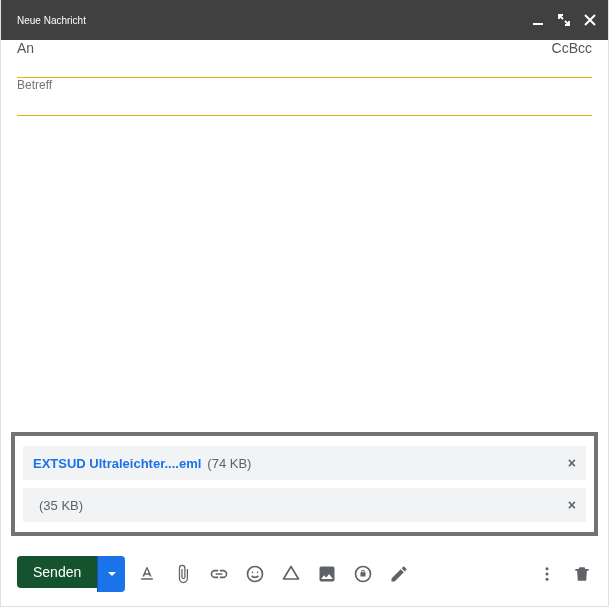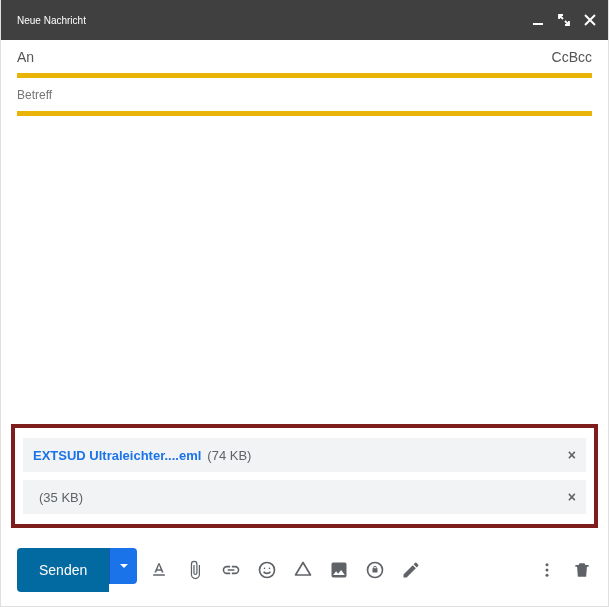--- a/index.html
+++ b/index.html
@@ -3,36 +3,36 @@
 <meta charset="utf-8">
 <style>
   * { box-sizing: border-box; margin: 0; padding: 0; }
   html, body { width: 609px; height: 607px; font-family: Arial, sans-serif; background: #fff; overflow: hidden; }
   .window { width: 609px; height: 607px; display: flex; flex-direction: column; position: relative; border: 1px solid #e0e0e0; border-top: none; }
   .titlebar { background: #404040; color: #fff; height: 40px; display: flex; align-items: center; padding: 0 12px 0 16px; font-size: 10px; }
   .titlebar .title { flex: 1; }
   .titlebar .winicons { display: flex; gap: 14px; align-items: center; }
   .titlebar .winicons span { cursor: pointer; display: inline-flex; }
   .fields { padding: 0 16px; }
-  .row { border-bottom: 5px solid #eab308; display: flex; align-items: center; min-height: 38px; font-size: 14px; color: #555; }
+  .row { border-bottom: 1px solid #eab308; display: flex; align-items: flex-start; min-height: 38px; font-size: 14px; color: #555; }
   .row .label { color: #555; margin-right: 8px; }
   .row input { flex: 1; border: none; outline: none; font-size: 12px; color: #000000; }
   .row .ccbcc { display: flex; color: #555; font-size: 14px; }
   .row .ccbcc span { cursor: pointer; }
   .body { flex: 1; padding: 12px 16px; }
-  .attachwrap { margin: 0 10px 10px; border: 4px solid #7f1d1d; padding: 10px 8px; }
+  .attachwrap { margin: 0 10px 10px; border: 4px solid #737373; padding: 10px 8px; }
   .attachment { background: #f1f3f4; height: 34px; display: flex; align-items: center; padding: 0 10px; font-size: 13px; margin-bottom: 8px; }
   .attachment:last-child { margin-bottom: 0; }
   .attachment .fname { color: #1a73e8; font-weight: bold; }
   .attachment .fsize { color: #5f6368; font-weight: normal; margin-left: 6px; }
   .attachment .spacer { flex: 1; }
   .attachment .remove { color: #5f6368; font-weight: bold; cursor: pointer; font-size: 14px; }
   .footer { padding: 10px 16px 14px; display: flex; align-items: center; gap: 12px; }
   .sendgrp { display: flex; }
-  .sendbtn { background: #0369a1; color: #fff; border: none; height: 44px; padding: 0 22px; font-size: 14px; font-weight: 500; border-radius: 4px 0 0 4px; cursor: pointer; }
+  .sendbtn { background: #14532d; color: #fff; border: none; height: 32px; padding: 0 16px; font-size: 14px; font-weight: 500; border-radius: 4px 0 0 4px; cursor: pointer; }
   .senddd { background: #1a73e8; color: #fff; border: none; border-left: 1px solid #1557b0; height: 36px; width: 28px; border-radius: 0 4px 4px 0; cursor: pointer; display: flex; align-items: center; justify-content: center; }
   .toolicons { display: flex; align-items: center; gap: 16px; color: #5f6368; }
   .toolicons > span { cursor: pointer; display: inline-flex; }
   .ftspacer { flex: 1; }
   .rightctl { display: flex; align-items: center; gap: 16px; color: #5f6368; }
   .rightctl span { cursor: pointer; display: inline-flex; }
   svg { display: block; }
 </style>
 </head>
 <body>

